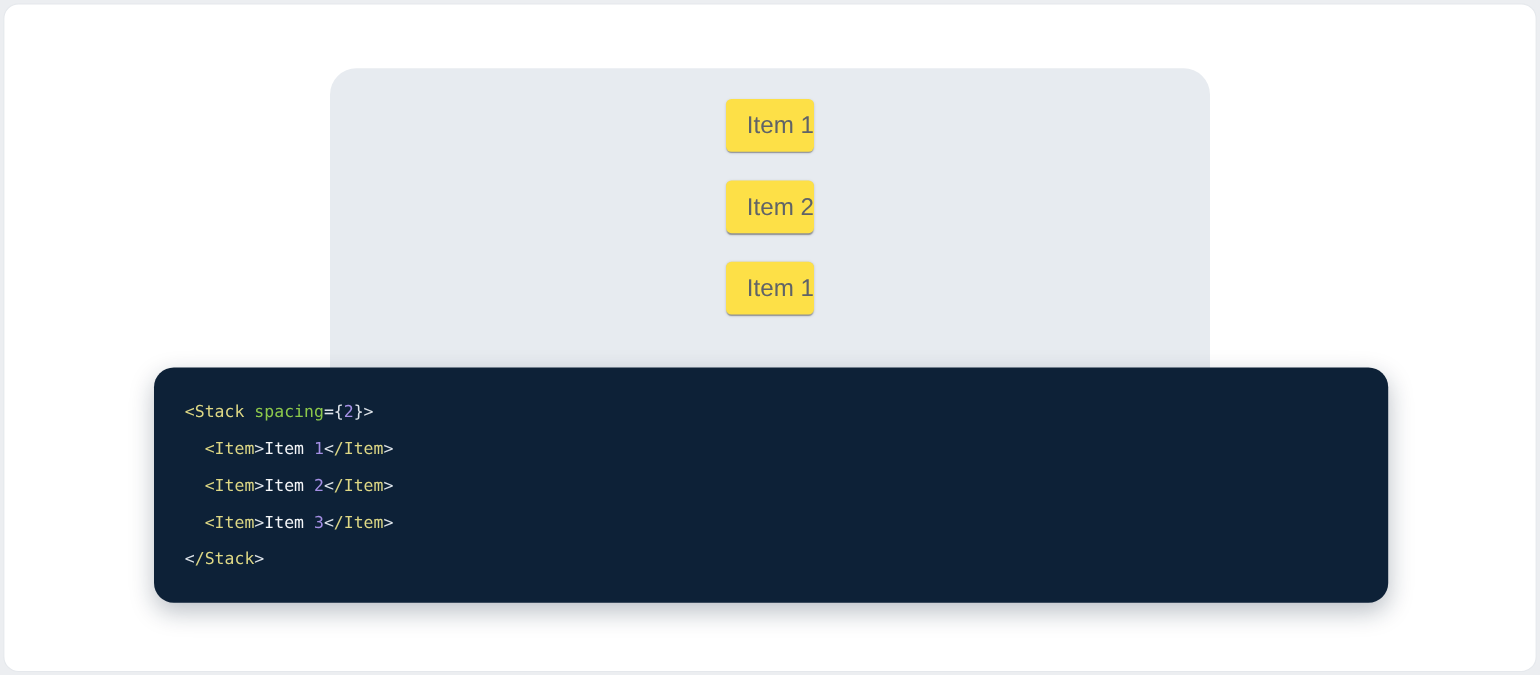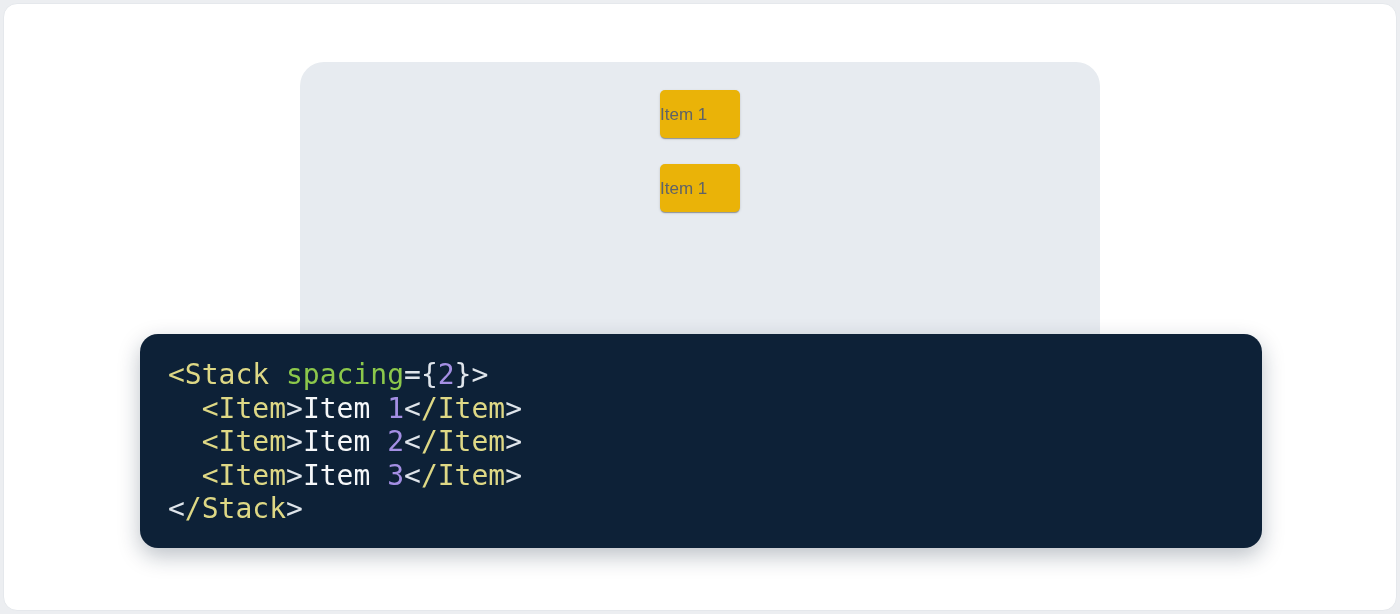--- a/index.html
+++ b/index.html
@@ -25,60 +25,63 @@
     background: #E7EBF0;
     border-radius: 24px;
     display: flex;
     flex-direction: column;
     align-items: center;
     padding-top: 28px;
     gap: 26px;
   }
   .item-card {
     width: 80px; height: 48px;
-    background: #eab308;
+    background: #fde047;
     border-radius: 5px;
     box-shadow: 0 2px 1px -1px rgba(0,0,0,0.2),
                 0 1px 1px 0 rgba(0,0,0,0.14),
                 0 1px 3px 0 rgba(0,0,0,0.12);
     display: flex;
     align-items: center;
-    justify-content: flex-start;
+    justify-content: flex-end;
     color: #5F6368;
-    font-size: 17px;
+    font-size: 22px;
     line-height: 1;
   }
   .code-block {
     position: absolute;
     left: 140px; top: 334px;
     width: 1122px; height: 214px;
     background: #0D2137;
     border-radius: 18px;
     box-shadow: 0 8px 22px rgba(13,33,55,0.28);
     padding: 24px 28px 22px 28px;
   }
   .code-block pre {
     margin: 0;
     font-family: "DejaVu Sans Mono", monospace;
-    font-size: 28px;
+    font-size: 15px;
     line-height: 33.6px;
     white-space: pre;
     color: #F5F7F9;
   }
   .code-line { height: 33.6px; }
 </style>
 </head>
 <body style="background: rgb(236, 238, 241);">
 
 <div class="page-card" style="background: rgb(255, 255, 255); border-color: rgb(229, 232, 236);"></div>
 
 <div class="demo-panel" style="background: rgb(231, 235, 240);">
   <div class="item-card">
     <span>Item 1</span>
   </div>
   <div class="item-card">
+    <span>Item 2</span>
+  </div>
+  <div class="item-card">
     <span>Item 1</span>
   </div>
 </div>
 
 <div class="code-block" style="background: rgb(13, 33, 55);">
   <pre><div class="code-line"><span style="color: rgb(222, 216, 133);">&lt;Stack</span><span style="color: rgb(245, 247, 249);"> </span><span style="color: rgb(140, 200, 75);">spacing</span><span style="color: rgb(223, 229, 235);">={</span><span style="color: rgb(164, 143, 228);">2</span><span style="color: rgb(223, 229, 235);">}&gt;</span></div><div class="code-line"><span style="color: rgb(245, 247, 249);">  </span><span style="color: rgb(222, 216, 133);">&lt;Item</span><span style="color: rgb(223, 229, 235);">&gt;</span><span style="color: rgb(245, 247, 249);">Item </span><span style="color: rgb(164, 143, 228);">1</span><span style="color: rgb(223, 229, 235);">&lt;</span><span style="color: rgb(222, 216, 133);">/Item</span><span style="color: rgb(223, 229, 235);">&gt;</span></div><div class="code-line"><span style="color: rgb(245, 247, 249);">  </span><span style="color: rgb(222, 216, 133);">&lt;Item</span><span style="color: rgb(223, 229, 235);">&gt;</span><span style="color: rgb(245, 247, 249);">Item </span><span style="color: rgb(164, 143, 228);">2</span><span style="color: rgb(223, 229, 235);">&lt;</span><span style="color: rgb(222, 216, 133);">/Item</span><span style="color: rgb(223, 229, 235);">&gt;</span></div><div class="code-line"><span style="color: rgb(245, 247, 249);">  </span><span style="color: rgb(222, 216, 133);">&lt;Item</span><span style="color: rgb(223, 229, 235);">&gt;</span><span style="color: rgb(245, 247, 249);">Item </span><span style="color: rgb(164, 143, 228);">3</span><span style="color: rgb(223, 229, 235);">&lt;</span><span style="color: rgb(222, 216, 133);">/Item</span><span style="color: rgb(223, 229, 235);">&gt;</span></div><div class="code-line"><span style="color: rgb(223, 229, 235);">&lt;</span><span style="color: rgb(222, 216, 133);">/Stack</span><span style="color: rgb(223, 229, 235);">&gt;</span></div></pre>
 </div>
 
 </body></html>

